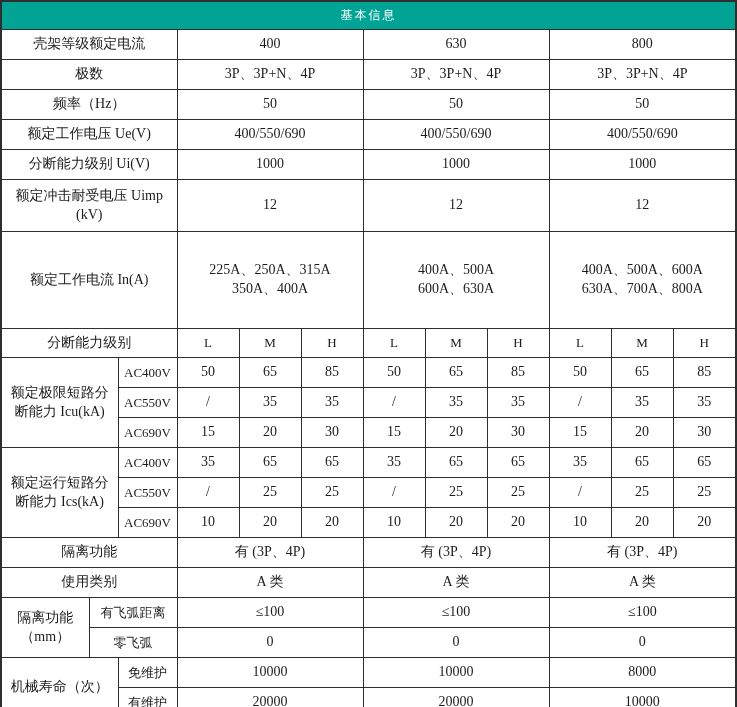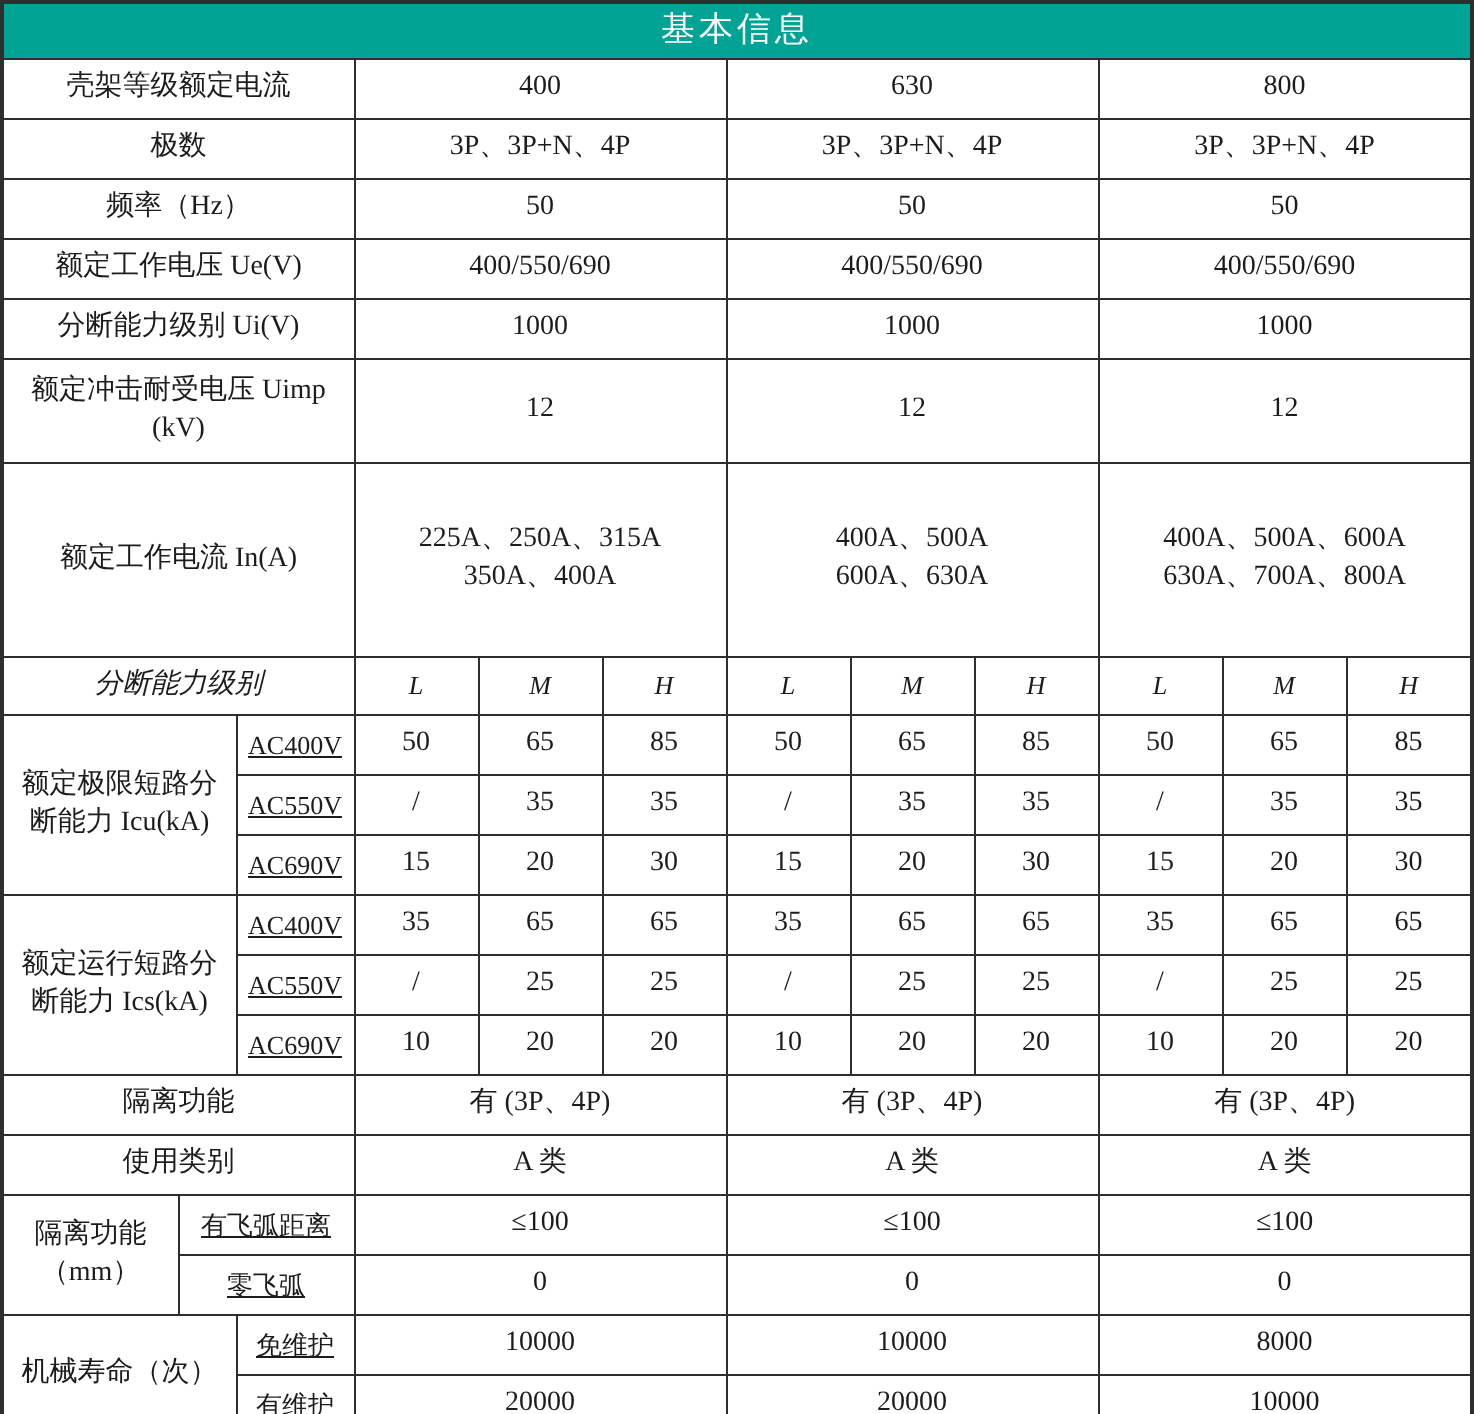--- a/index.html
+++ b/index.html
@@ -27,31 +27,31 @@
     vertical-align:middle;
     font-size:14px;
     line-height:1.35;
     padding:1px 2px;
     overflow:hidden;
     word-break:break-all;
   }
   td.header{
     background:var(--header-bg);
     color:var(--header-fg);
-    font-size:17px;
+    font-size:12px;
     letter-spacing:2px;
     height:25px;
     font-family:Liberation Serif, serif;
   }
   tr.h27 td{height:27px;}
-  tr.h26 td{height:26px;font-style:italic;}
+  tr.h26 td{height:26px;}
   tr.h49 td{height:49px;}
   tr.h94 td{height:94px;}
   td.lbl{font-size:14px;}
-  td.sub{font-size:13px;text-decoration:underline;}
+  td.sub{font-size:13px;}
   td.lvl{font-size:13px;}
   td.num{font-size:14px;}
   td.main{font-size:14px;padding:1px 4px;margin-left:40px;}
   .two-line div{display:block;}
 </style>
 </head>
 <body>
 
 <table class="spec">
   <colgroup>

